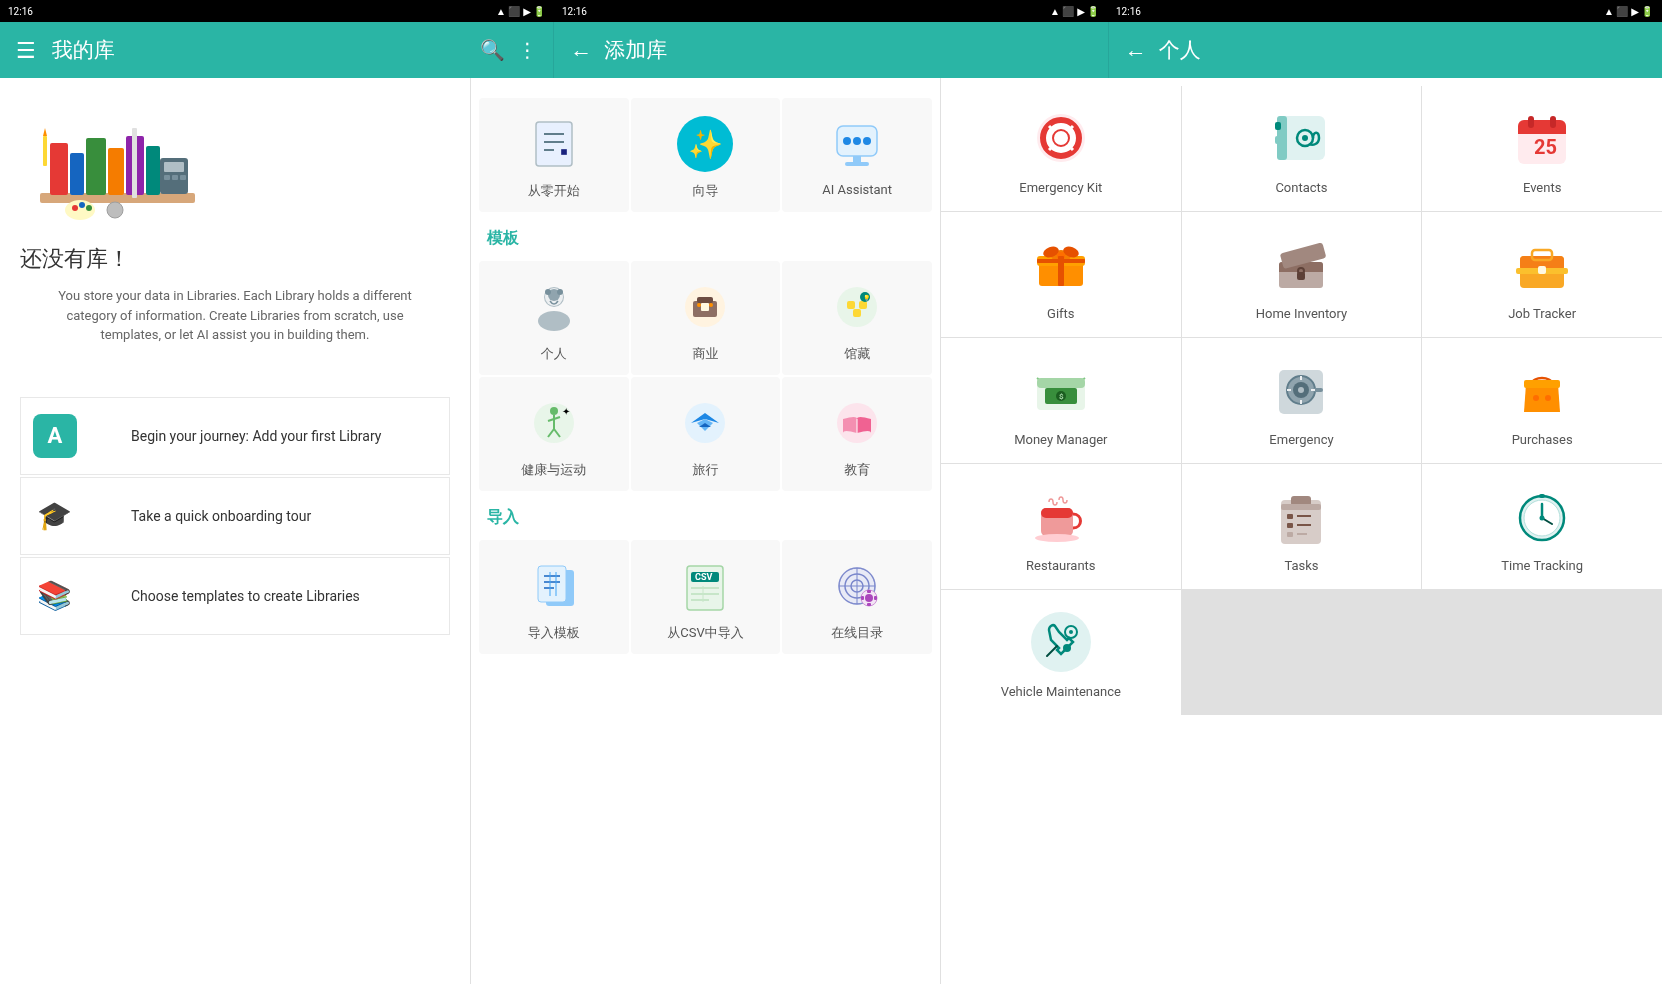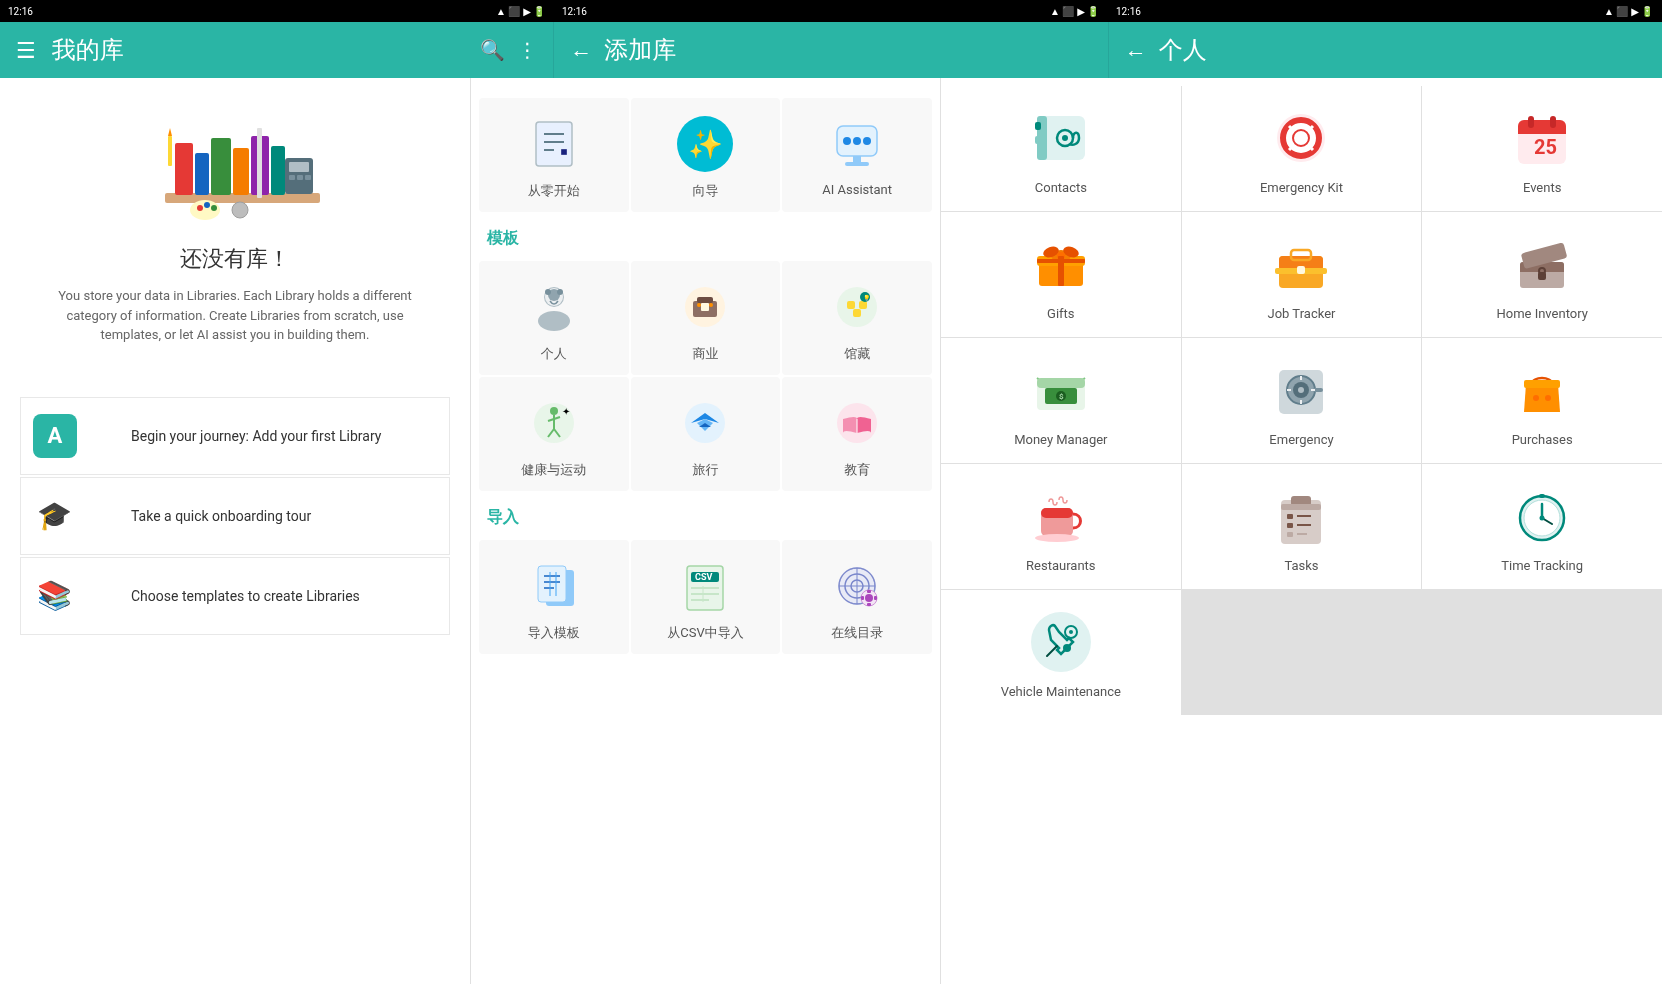--- a/index.html
+++ b/index.html
@@ -31,21 +31,20 @@
       display: flex;
       flex-direction: column;
       border-left: 1px solid #e0e0e0;
     }
 
     
     .panel-left-content {
       flex: 1;
       display: flex;
       flex-direction: column;
-      align-items: center;
       padding: 20px;
       overflow-y: auto;
     }
     .library-illustration {
       width: 180px;
       height: 130px;
       margin-bottom: 16px;
     }
     .empty-title {
       font-size: 22px;
@@ -191,21 +190,21 @@
     }
     .top-bar-seg {
       flex: 1;
       background: #2ab5a5;
       color: #fff;
       display: flex;
       align-items: center;
       padding: 0 16px;
     }
     .top-bar-seg .seg-title {
-      font-size: 24px;
+      font-size: 21px;
       font-weight: 500;
       font-family: Liberation Mono, monospace;
     }
     .top-bar-seg .seg-actions {
       display: flex;
       gap: 12px;
       margin-left: auto;
       font-size: 20px;
     }
 
@@ -513,46 +512,46 @@
     </div>
   </div>
 
   <div class="panel-right">
     <div class="panel-right-content">
       <div class="grid-3col">
 
         <div class="grid-cell">
           <div class="cell-icon">
             <svg width="60" height="60" viewBox="0 0 60 60">
+              <circle cx="30" cy="30" r="24" fill="#ffebee"></circle>
+              <circle cx="30" cy="30" r="18" fill="#fff" stroke="#e53935" stroke-width="3"></circle>
+
+              <circle cx="30" cy="30" r="18" fill="none" stroke="#e53935" stroke-width="6"></circle>
+              <path d="M18 18 L24 24 M36 24 L42 18 M18 42 L24 36 M36 36 L42 42" stroke="#fff" stroke-width="3"></path>
+              <circle cx="30" cy="30" r="8" fill="#fff" stroke="#e53935" stroke-width="2"></circle>
+            </svg>
+          </div>
+          <span class="cell-label">Emergency Kit</span>
+        </div>
+
+        <div class="grid-cell">
+          <div class="cell-icon">
+            <svg width="60" height="60" viewBox="0 0 60 60">
               <rect x="6" y="8" width="48" height="44" rx="6" fill="#e0f2f1"></rect>
               <rect x="6" y="8" width="10" height="44" rx="3" fill="#80cbc4"></rect>
 
               <rect x="4" y="14" width="6" height="8" rx="2" fill="#00897b"></rect>
               <rect x="4" y="28" width="6" height="8" rx="2" fill="#80cbc4"></rect>
 
               <circle cx="34" cy="30" r="8" fill="none" stroke="#00897b" stroke-width="2.5"></circle>
               <circle cx="34" cy="30" r="3" fill="#00897b"></circle>
               <path d="M42 30 C42 24 48 22 48 30 C48 36 42 38 38 36" fill="none" stroke="#00897b" stroke-width="2.5"></path>
             </svg>
           </div>
           <span class="cell-label">Contacts</span>
-        </div>
-
-        <div class="grid-cell">
-          <div class="cell-icon">
-            <svg width="60" height="60" viewBox="0 0 60 60">
-              <circle cx="30" cy="30" r="24" fill="#ffebee"></circle>
-              <circle cx="30" cy="30" r="18" fill="#fff" stroke="#e53935" stroke-width="3"></circle>
-
-              <circle cx="30" cy="30" r="18" fill="none" stroke="#e53935" stroke-width="6"></circle>
-              <path d="M18 18 L24 24 M36 24 L42 18 M18 42 L24 36 M36 36 L42 42" stroke="#fff" stroke-width="3"></path>
-              <circle cx="30" cy="30" r="8" fill="#fff" stroke="#e53935" stroke-width="2"></circle>
-            </svg>
-          </div>
-          <span class="cell-label">Emergency Kit</span>
         </div>
 
         <div class="grid-cell">
           <div class="cell-icon">
             <svg width="60" height="60" viewBox="0 0 60 60">
               <rect x="6" y="12" width="48" height="44" rx="6" fill="#ffebee"></rect>
               <rect x="6" y="12" width="48" height="14" rx="6" fill="#e53935"></rect>
               <rect x="6" y="18" width="48" height="8" fill="#e53935"></rect>
               <rect x="16" y="8" width="6" height="12" rx="3" fill="#c62828"></rect>
               <rect x="38" y="8" width="6" height="12" rx="3" fill="#c62828"></rect>
@@ -579,45 +578,45 @@
               <rect x="6" y="25" width="48" height="4" fill="#e65100" rx="1"></rect>
             </svg>
           </div>
           <span class="cell-label">Gifts</span>
         </div>
 
         <div class="grid-cell">
           <div class="cell-icon">
             <svg width="60" height="60" viewBox="0 0 60 60">
 
+              <rect x="8" y="28" width="44" height="26" rx="3" fill="#bcaaa4"></rect>
+              <rect x="8" y="28" width="44" height="10" rx="3" fill="#8d6e63"></rect>
+              <rect x="8" y="32" width="44" height="6" fill="#8d6e63"></rect>
+
+              <rect x="8" y="14" width="44" height="16" rx="3" fill="#a1887f" transform="rotate(-15 30 14)"></rect>
+
+              <rect x="26" y="38" width="8" height="8" rx="2" fill="#5d4037"></rect>
+              <circle cx="30" cy="37" r="3" fill="none" stroke="#5d4037" stroke-width="2"></circle>
+            </svg>
+          </div>
+          <span class="cell-label">Home Inventory</span>
+        </div>
+
+        <div class="grid-cell">
+          <div class="cell-icon">
+            <svg width="60" height="60" viewBox="0 0 60 60">
+
               <rect x="8" y="22" width="44" height="32" rx="4" fill="#f9a825"></rect>
               <rect x="8" y="22" width="44" height="14" rx="4" fill="#f57f17"></rect>
               <rect x="20" y="16" width="20" height="10" rx="3" fill="none" stroke="#f9a825" stroke-width="2.5"></rect>
               <rect x="4" y="34" width="52" height="6" rx="2" fill="#fbc02d"></rect>
               <rect x="26" y="32" width="8" height="8" rx="2" fill="#fff8e1"></rect>
             </svg>
           </div>
           <span class="cell-label">Job Tracker</span>
-        </div>
-
-        <div class="grid-cell">
-          <div class="cell-icon">
-            <svg width="60" height="60" viewBox="0 0 60 60">
-
-              <rect x="8" y="28" width="44" height="26" rx="3" fill="#bcaaa4"></rect>
-              <rect x="8" y="28" width="44" height="10" rx="3" fill="#8d6e63"></rect>
-              <rect x="8" y="32" width="44" height="6" fill="#8d6e63"></rect>
-
-              <rect x="8" y="14" width="44" height="16" rx="3" fill="#a1887f" transform="rotate(-15 30 14)"></rect>
-
-              <rect x="26" y="38" width="8" height="8" rx="2" fill="#5d4037"></rect>
-              <circle cx="30" cy="37" r="3" fill="none" stroke="#5d4037" stroke-width="2"></circle>
-            </svg>
-          </div>
-          <span class="cell-label">Home Inventory</span>
         </div>
 
         <div class="grid-cell">
           <div class="cell-icon">
             <svg width="60" height="60" viewBox="0 0 60 60">
 
               <rect x="6" y="18" width="48" height="32" rx="4" fill="#e8f5e9"></rect>
               <path d="M6 18 L30 36 L54 18" fill="none" stroke="#81c784" stroke-width="2"></path>
               <rect x="6" y="18" width="48" height="10" rx="4" fill="#a5d6a7"></rect>
 

